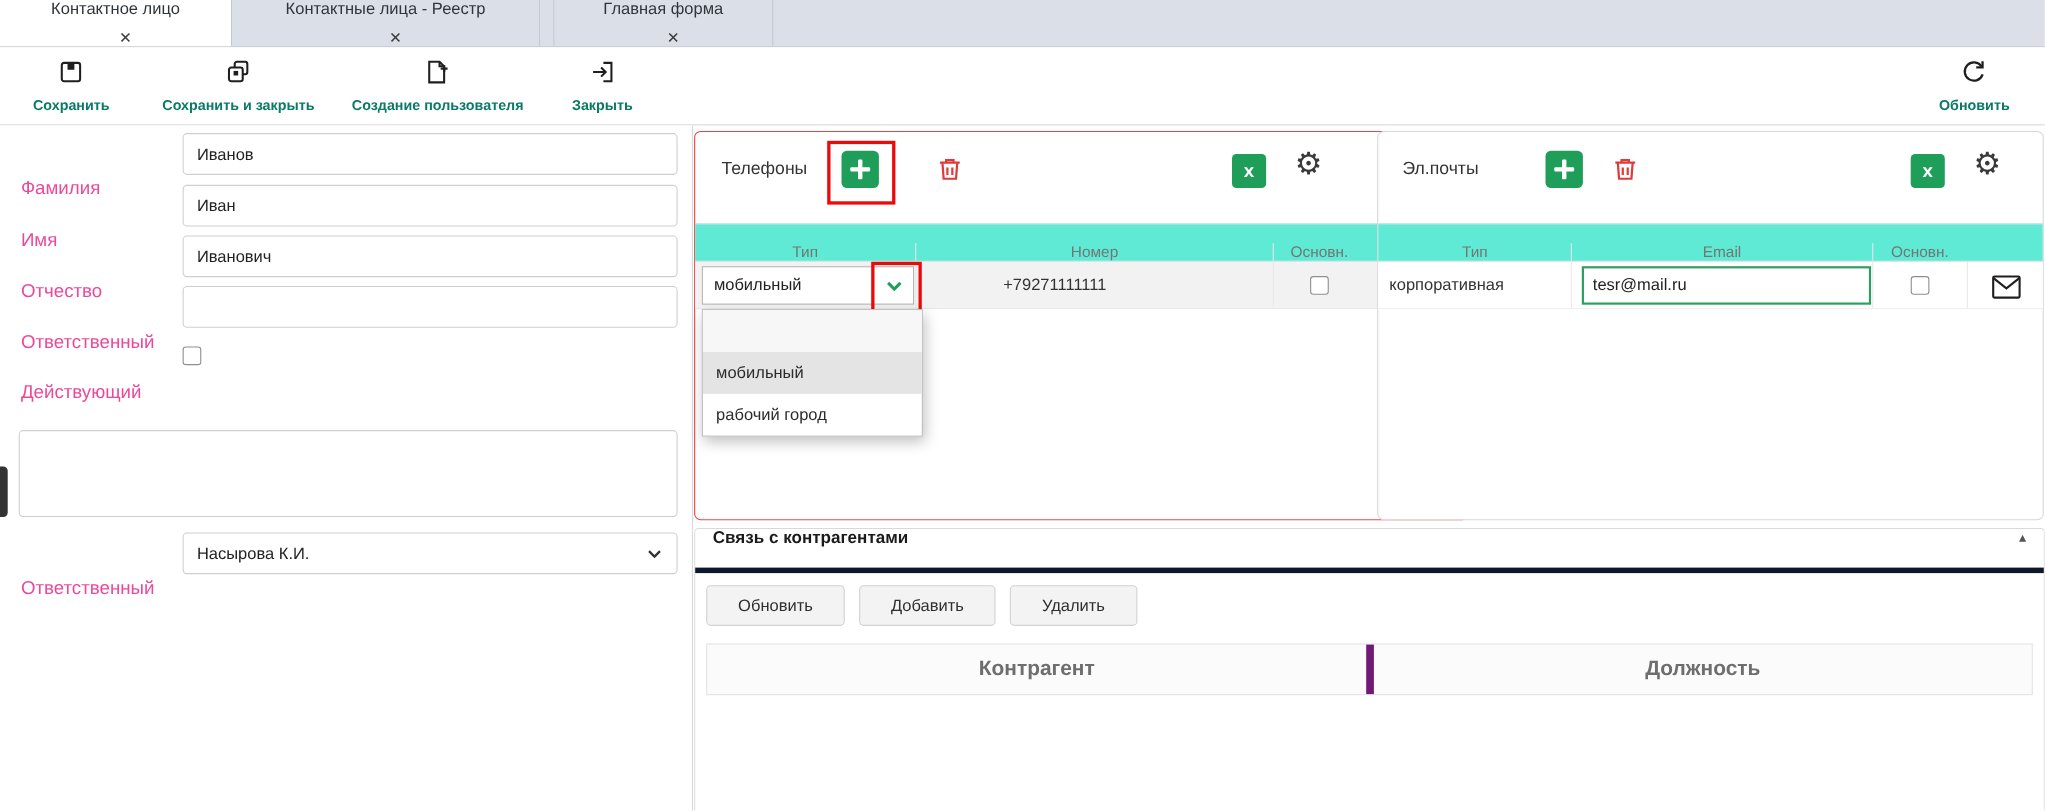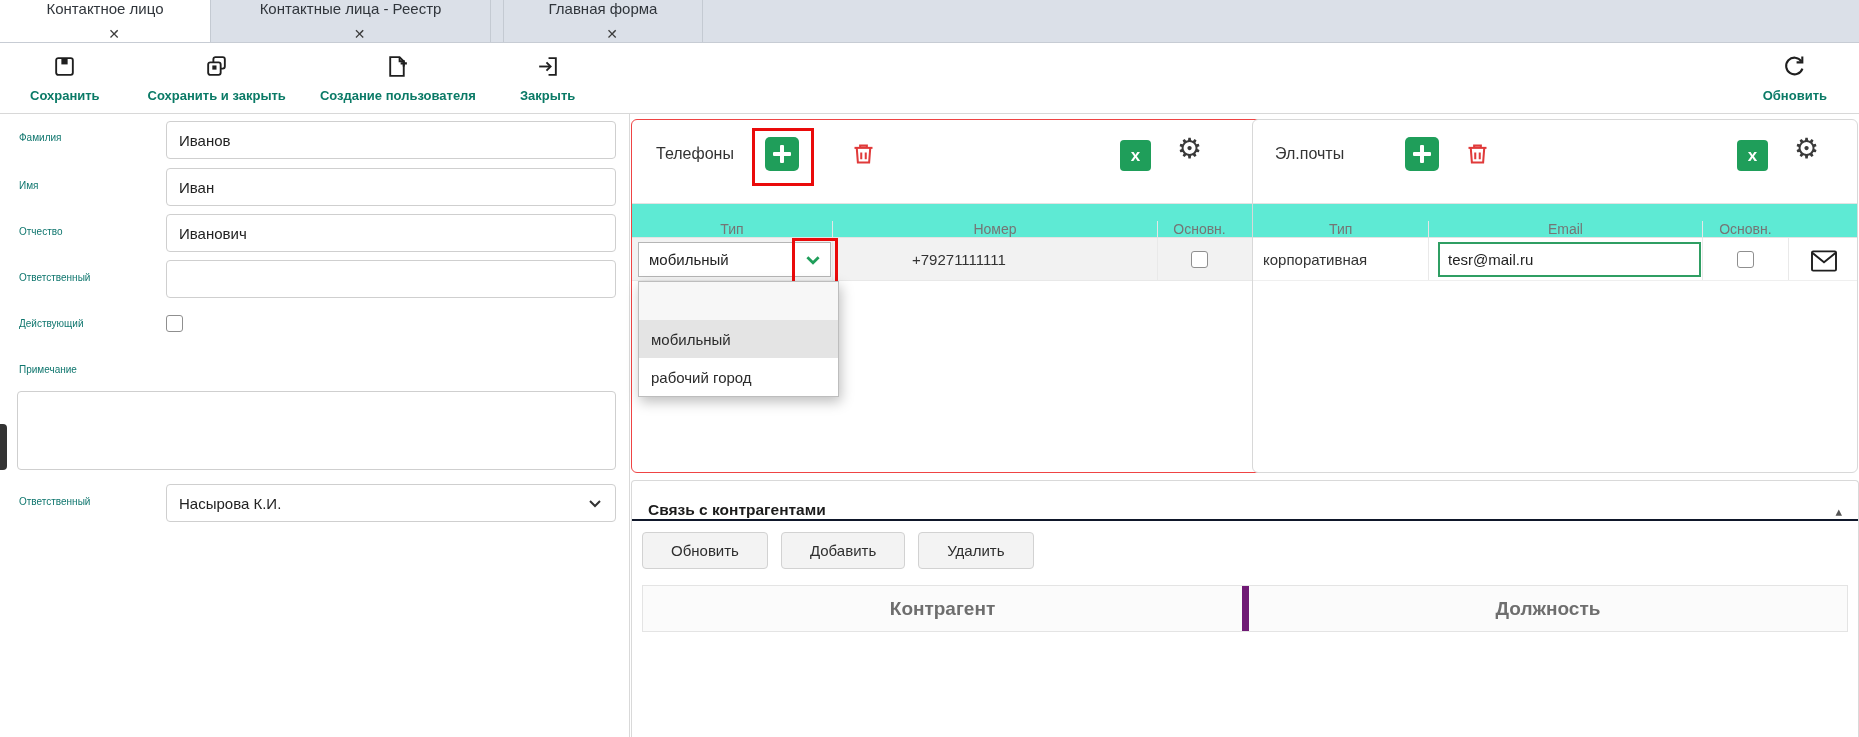--- a/index.html
+++ b/index.html
@@ -20,21 +20,21 @@
            border-bottom:1px solid #d8d8d8;display:flex;align-items:center;box-sizing:border-box;}
   .tool{display:flex;flex-direction:column;align-items:center;gap:5px;cursor:pointer;}
   .tool svg{width:25px;height:25px;}
   .tlabel{font-size:13px;font-weight:600;color:#0a7a66;white-space:nowrap;}
   .t1{margin-left:30px}.t2{margin-left:48px}.t3{margin-left:34px}.t4{margin-left:44px}
   .tright{margin-left:auto;margin-right:32px}
 
   
   .leftpanel{position:absolute;left:0;top:114px;width:630px;bottom:0;background:#fff;
              border-right:1px solid #d9d9d9;box-sizing:border-box;}
-  .flabel{position:absolute;left:19px;font-size:10px;color:#0f766e;white-space:nowrap;}
+  .flabel{position:absolute;left:19px;font-size:17px;color:#ec4899;white-space:nowrap;margin-top:29px;}
   .txt{position:absolute;left:166px;width:450px;height:38px;border:1px solid #cfcfcf;border-radius:4px;
        box-sizing:border-box;font-size:15px;color:#222;padding:0 12px;outline:none;
        font-family:"Liberation Sans",sans-serif;}
   .checkbox{display:inline-block;width:17px;height:17px;background:#fff;border:1.5px solid #8f8f8f;
             border-radius:3px;box-sizing:border-box;cursor:pointer;}
   .note-area{position:absolute;left:17px;top:391px;width:599px;height:79px;border:1px solid #cfcfcf;
              border-radius:4px;box-sizing:border-box;resize:none;font-family:"Liberation Sans",sans-serif;
              font-size:15px;padding:8px 12px;outline:none;}
   .fselect{position:absolute;left:166px;top:484px;width:450px;height:38px;border:1px solid #cfcfcf;
            border-radius:4px;box-sizing:border-box;display:flex;align-items:center;padding:0 12px;
@@ -90,21 +90,21 @@
                font-family:"Liberation Sans",sans-serif;}
   .icon-mail{position:absolute;left:556px;top:129px;cursor:pointer;}
 
   .ann{position:absolute;border:3px solid #ea0a0a;z-index:6;pointer-events:none;}
   .ann-add-phone{left:120px;top:8px;width:56px;height:52px;}
   .ann-chevron{left:160px;top:118px;width:40px;height:40px;}
 
   
   .contr{left:631px;top:480px;width:1228px;height:257px;border:1px solid #d9d9d9;border-bottom:none;
          border-radius:4px 4px 0 0;}
-  .contr-header{height:40px;border-bottom:2px solid #0f172a;display:flex;align-items:flex-end;padding:0 16px;box-sizing:border-box;}
+  .contr-header{height:40px;border-bottom:5px solid #0f172a;display:flex;align-items:flex-start;padding:0 16px;box-sizing:border-box;}
   .contr-title{font-size:15.5px;font-weight:700;color:#1b1b1b;}
   .contr-collapse{margin-left:auto;font-size:13px;color:#555;cursor:pointer;}
   .contr-buttons{position:absolute;left:10px;top:51px;display:flex;gap:13px;}
   .btn{height:37px;padding:0 28px;background:#f3f3f3;border:1px solid #d2d2d2;border-radius:4px;
        font-size:15px;color:#2e2e2e;display:flex;align-items:center;cursor:pointer;box-sizing:border-box;}
   .contr-thead{position:absolute;left:10px;right:10px;top:104px;height:47px;display:flex;background:#fbfbfb;
                border:1px solid #e4e4e4;box-sizing:border-box;}
   .cth{display:flex;align-items:center;justify-content:center;font-size:19px;color:#6e6e6e;box-sizing:border-box;font-weight:bold;}
   .cth1{width:599px;}.cth2{flex:1;border-left:7px solid #701a75;}
 </style>

